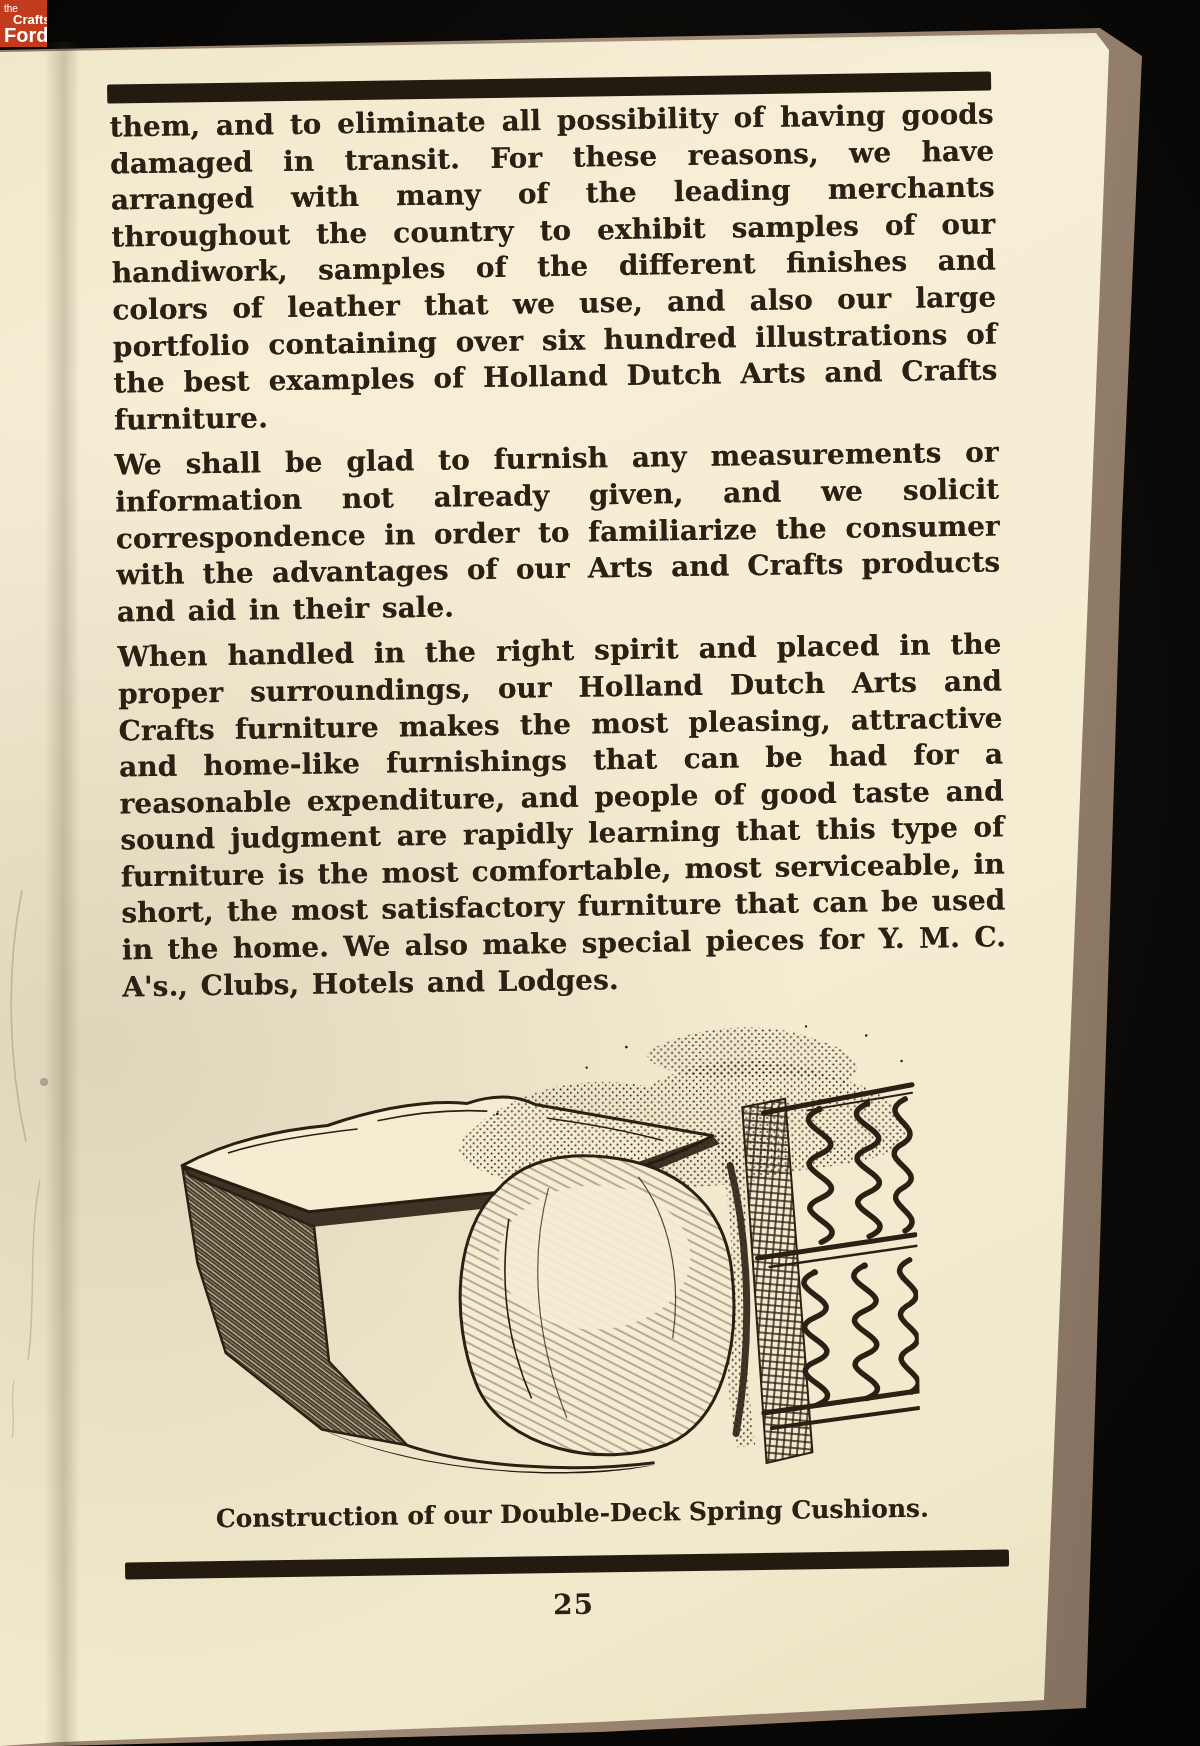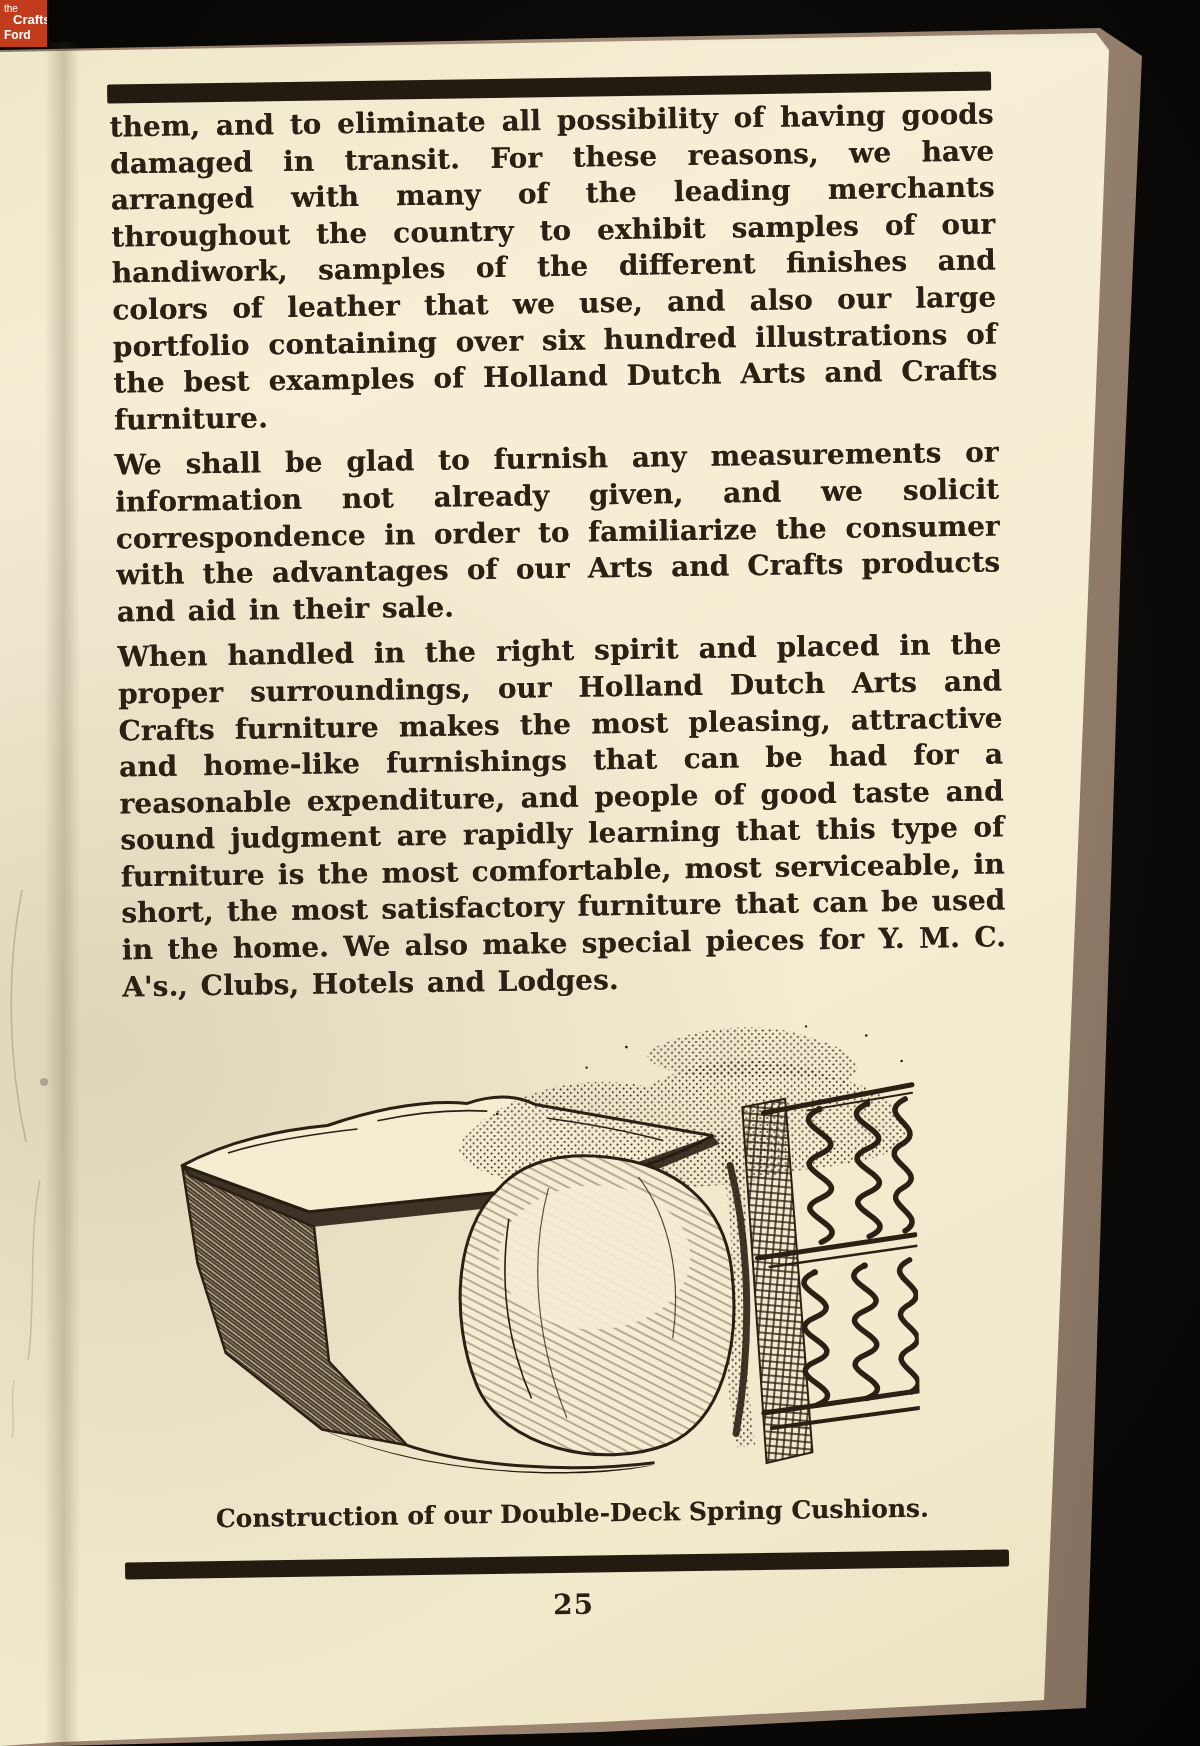--- a/index.html
+++ b/index.html
@@ -60,21 +60,21 @@
     position:absolute;left:120px;top:1588px;width:884px;
     font-size:28px;font-weight:700;text-align:center;letter-spacing:1px;color:#2b2013;
   }
   
   .hf-logo{
     position:absolute;left:0;top:0;width:47px;height:47px;background:#c23b1d;
     font-family:"Liberation Sans", sans-serif;color:#fff;overflow:hidden;
   }
   .hf-the{display:block;font-size:10px;line-height:10px;margin:4px 0 0 4px;}
   .hf-henry{display:block;font-size:13px;line-height:12px;font-weight:700;margin:0 0 0 13px;}
-  .hf-ford{display:block;font-size:12px;line-height:16px;font-weight:700;margin:1px 0 0 4px;}
+  .hf-ford{display:block;font-size:20px;line-height:16px;font-weight:700;margin:1px 0 0 4px;}
 </style>
 </head>
 <body>
 
 <div class="stage">
 
   <div class="book-edge"></div>
   <div class="book-page"></div>
   <div class="page-shading"></div>
   <div class="gutter"></div>

